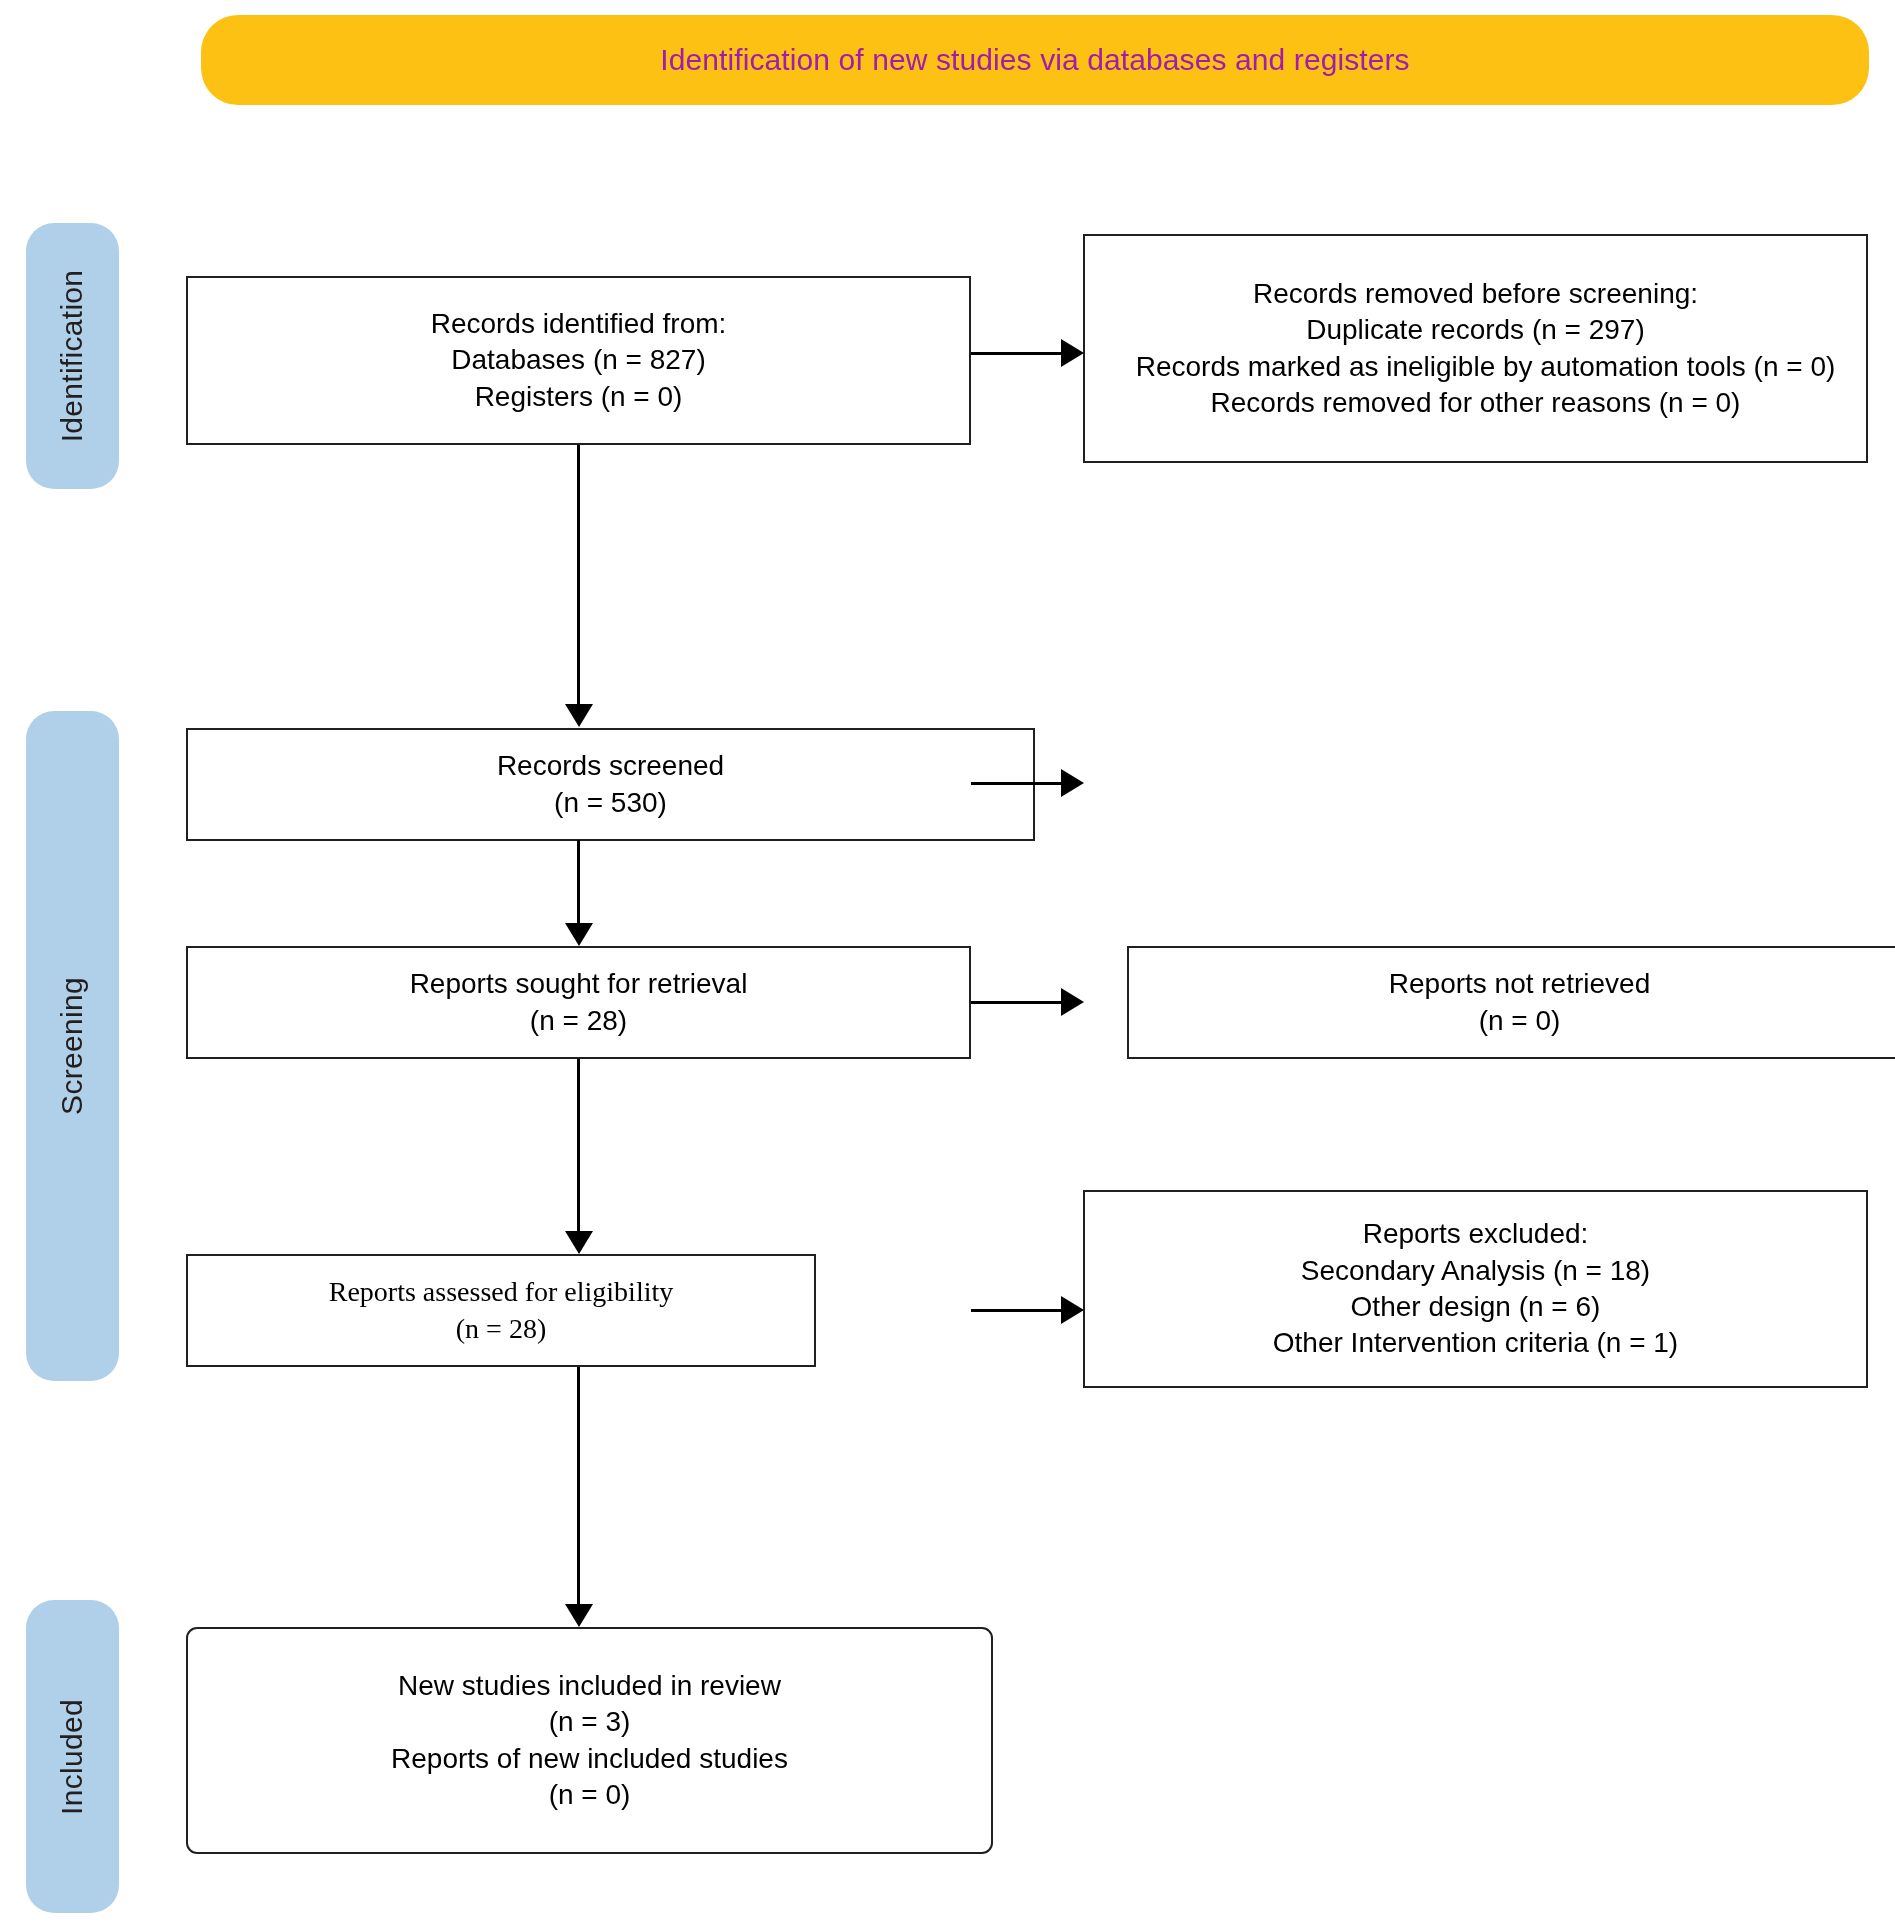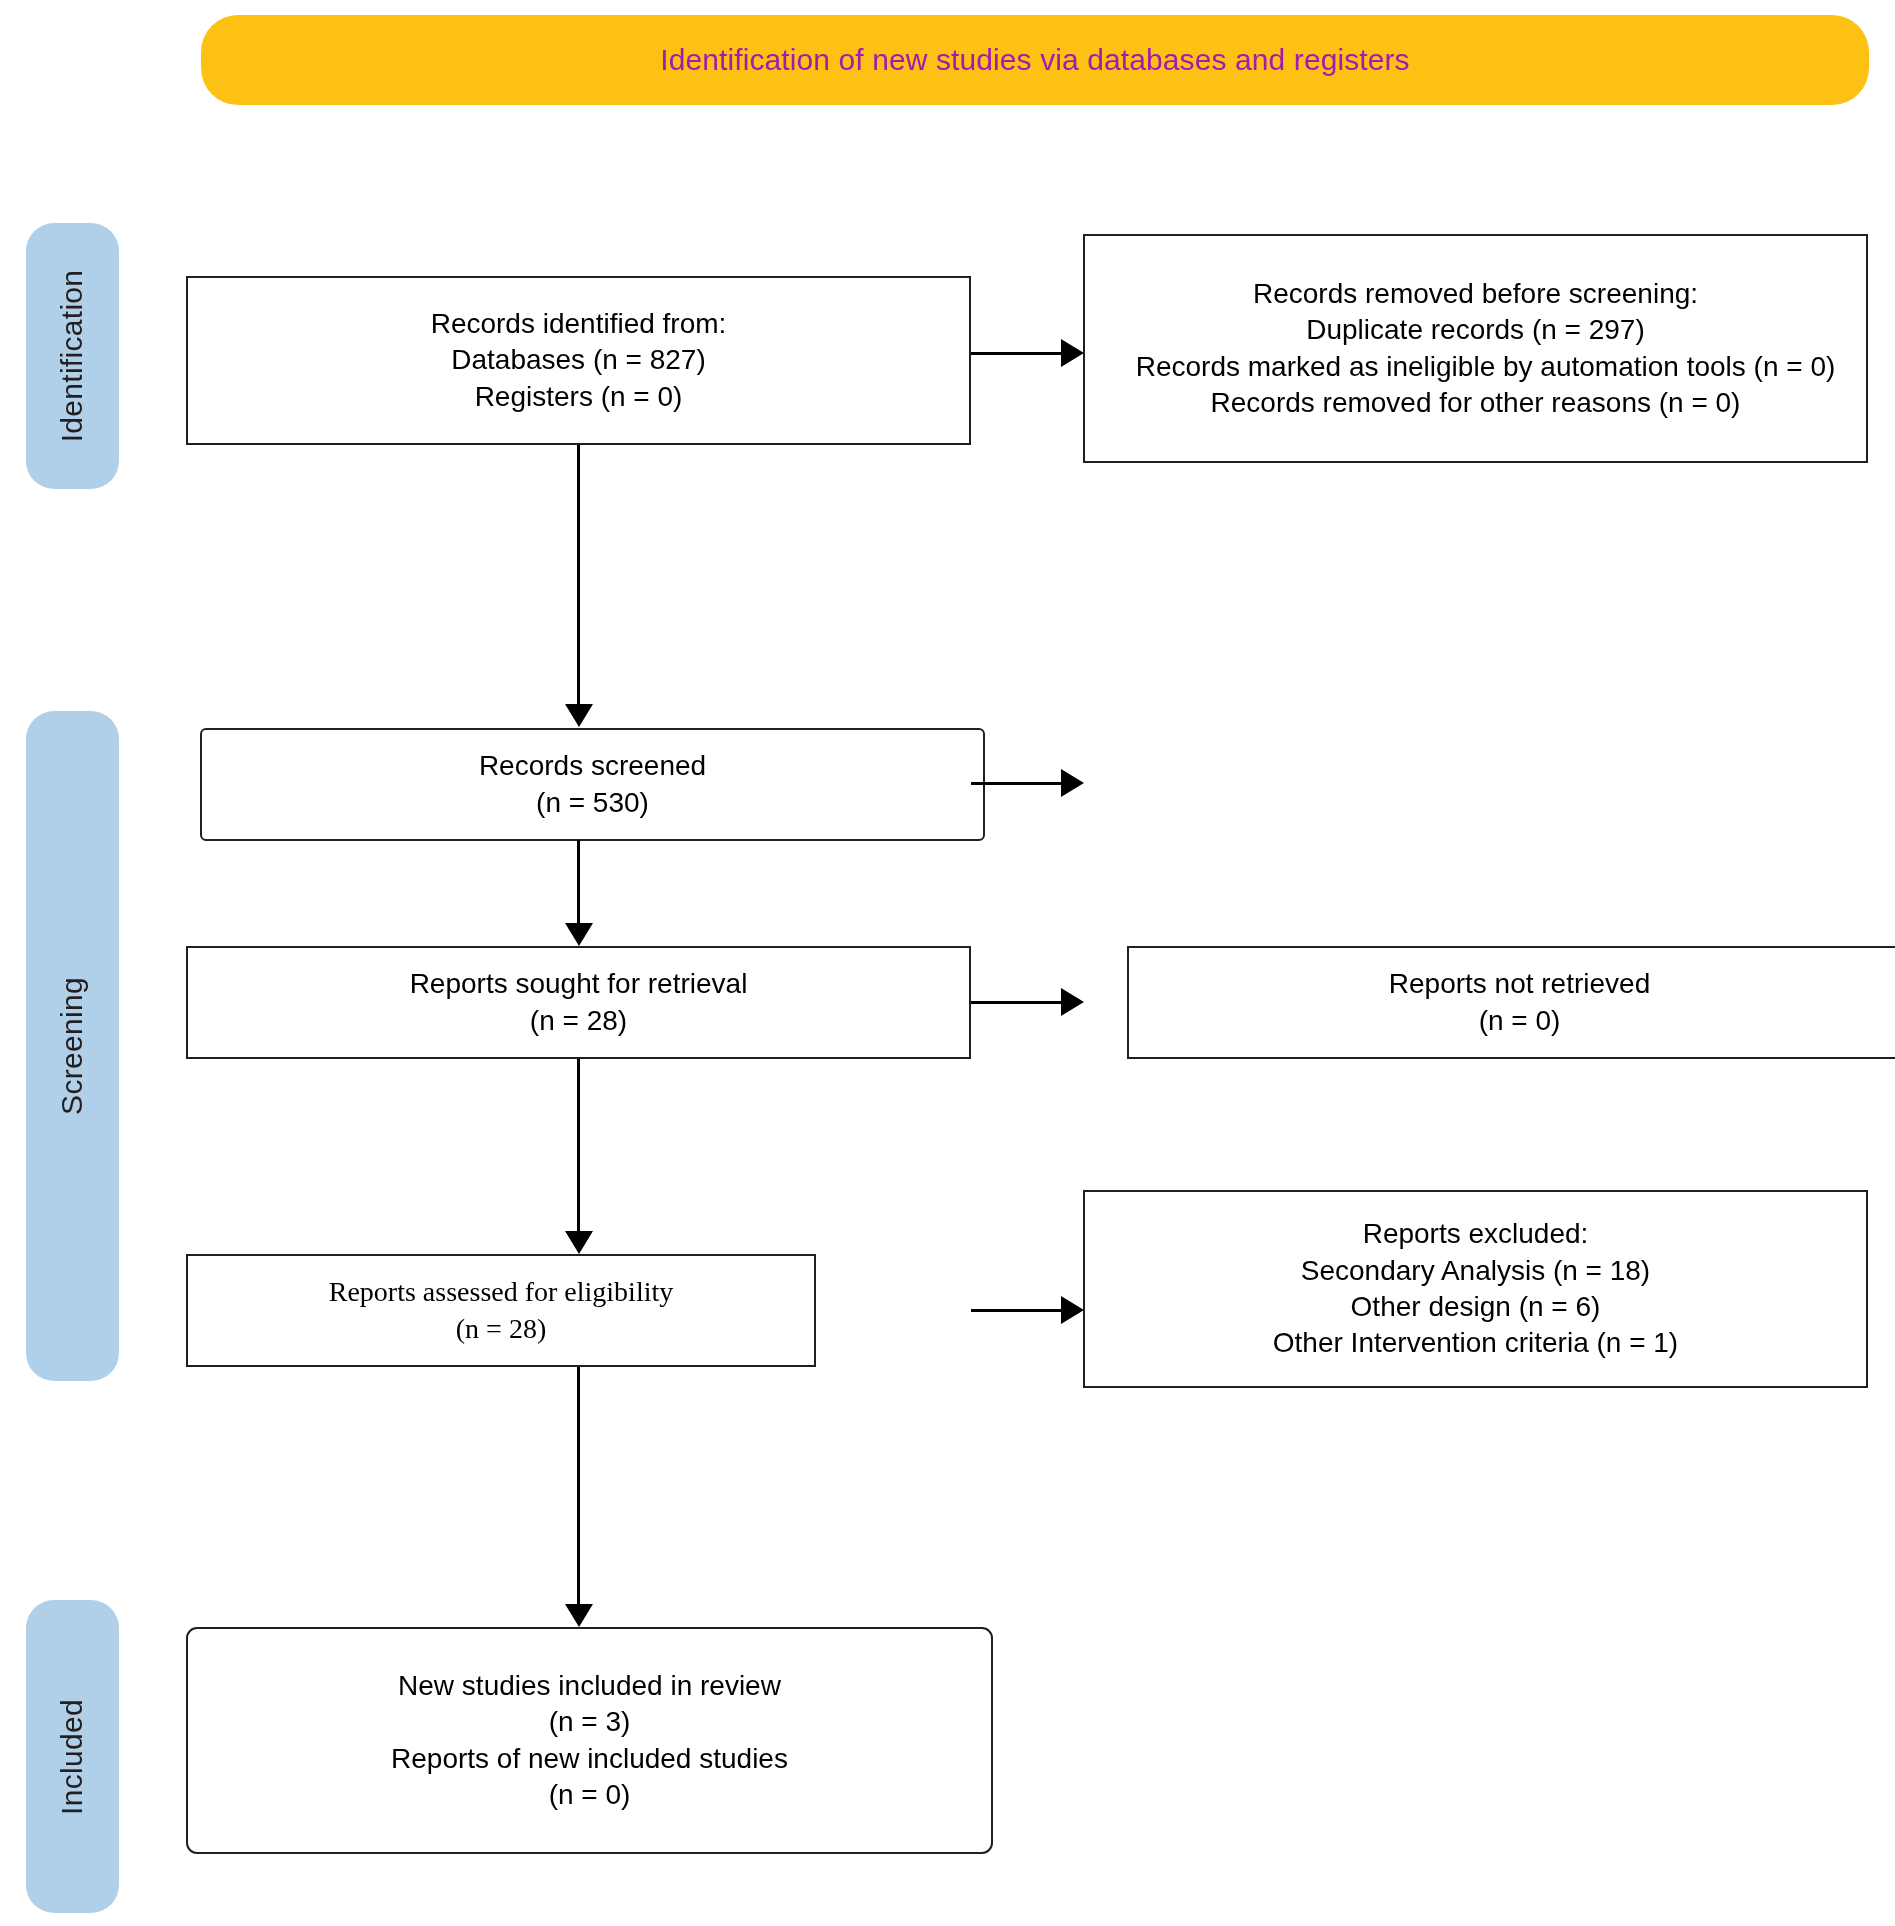--- a/index.html
+++ b/index.html
@@ -139,21 +139,21 @@
     <div class="box-line wrap">Records marked as ineligible by automation tools (n = 0)</div>
     <div class="box-line">Records removed for other reasons (n = 0)</div>
   </div>
 
   <div class="conn-h" style="left:971px; top:352px; width:93px;"></div>
   <div class="arrow-right" style="left:1061px; top:339px;"></div>
 
   <div class="conn-v" style="left:577px; top:445px; width:2.7px; height:261px;"></div>
   <div class="arrow-down" style="left:565px; top:704px;"></div>
 
-  <div class="flow-box" style="left:200px; top:728px; width:785px; height:113px;border-radius:6px;">
+  <div class="flow-box" style="left:186px; top:728px; width:849px; height:113px;">
     <div class="box-line">Records screened</div>
     <div class="box-line">(n = 530)</div>
   </div>
 
 
   <div class="conn-h" style="left:971px; top:782px; width:93px;"></div>
   <div class="arrow-right" style="left:1061px; top:769px;"></div>
 
   <div class="conn-v" style="left:577px; top:840px; width:2.7px; height:85px;"></div>
   <div class="arrow-down" style="left:565px; top:923px;"></div>

